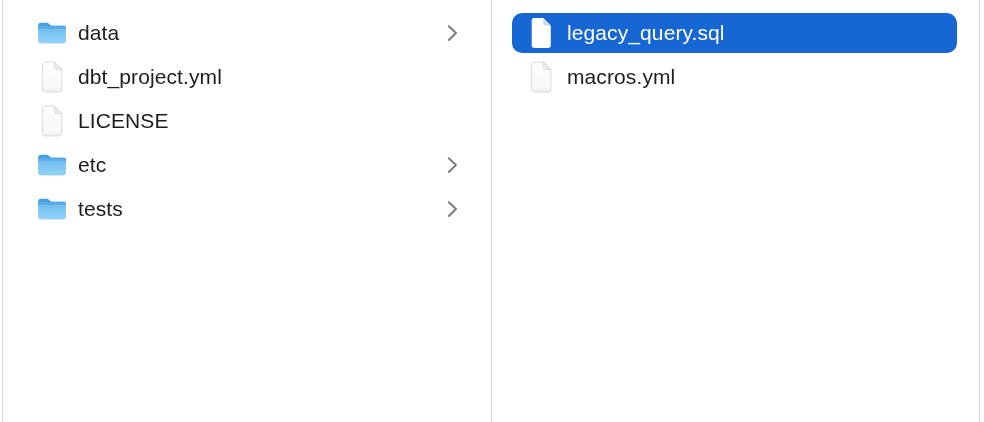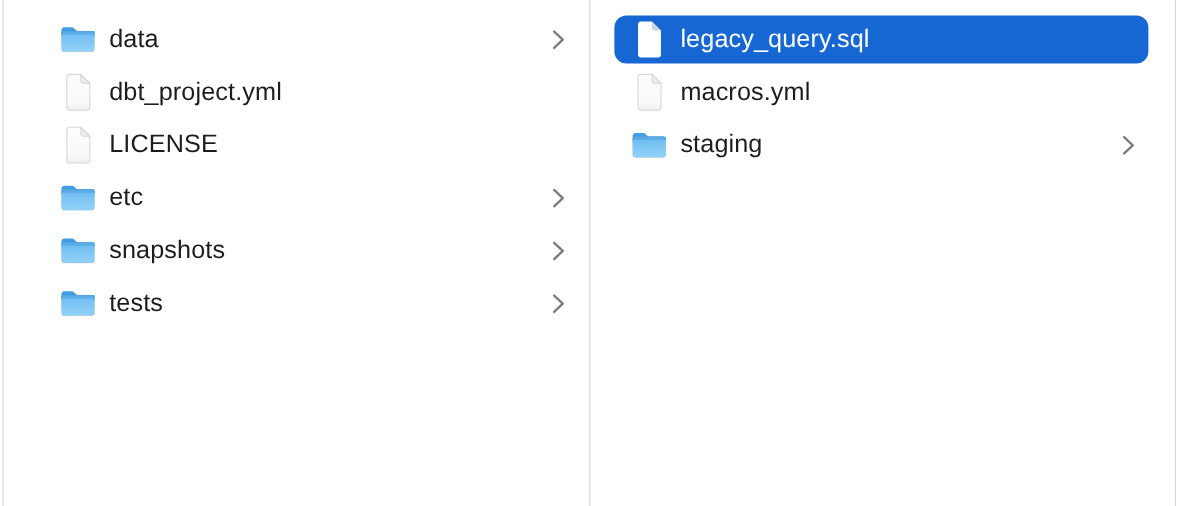--- a/index.html
+++ b/index.html
@@ -8,21 +8,21 @@
     background:#ffffff;
     font-family:"Liberation Sans","DejaVu Sans",sans-serif;
     -webkit-font-smoothing:antialiased;
   }
   .divider{position:absolute;top:0;bottom:0;width:1px;background:#d8d8d8;}
   .divider.d-left{left:2px;}
   .divider.d-mid{left:491px;}
   .divider.d-right{left:979px;}
 
   .column{position:absolute;top:0;bottom:0;padding-top:11px;box-sizing:border-box;}
-  .col-left{left:16px;width:488px;text-align:right;}
+  .col-left{left:3px;width:488px;text-align:right;}
   .col-right{left:492px;width:487px;}
 
   .row{position:relative;height:44px;display:flex;align-items:center;
        padding-left:34px;box-sizing:border-box;}
   .hl{position:absolute;left:20px;right:22px;top:2px;bottom:2px;border-radius:10px;z-index:0;}
   .row.sel-gray .hl{background:#e0e0e0;}
   .row.sel-blue .hl{background:#1667d3;}
 
   .icon-slot{width:30px;height:34px;display:flex;align-items:center;justify-content:center;
              margin-right:11px;position:relative;z-index:1;flex:0 0 30px;}
@@ -117,33 +117,20 @@
     <span class="chevron">
         <svg width="11" height="17" viewBox="0 0 11 17">
           <use href="#chevIcon"></use>
         </svg>
       </span>
   </div>
 
 
 
 
-  <div class="row">
-    <span class="icon-slot">
-        <svg width="30" height="24" viewBox="0 0 30 24">
-          <use href="#folderIcon"></use>
-        </svg>
-      </span>
-    <span class="label">snapshots</span>
-    <span class="chevron">
-        <svg width="11" height="17" viewBox="0 0 11 17">
-          <use href="#chevIcon"></use>
-        </svg>
-      </span>
-  </div>
 
   <div class="row">
     <span class="icon-slot">
         <svg width="30" height="24" viewBox="0 0 30 24">
           <use href="#folderIcon"></use>
         </svg>
       </span>
     <span class="label">tests</span>
     <span class="chevron">
         <svg width="11" height="17" viewBox="0 0 11 17">
@@ -170,29 +157,16 @@
 
   <div class="row">
     <span class="icon-slot">
         <svg width="25" height="32" viewBox="0 0 25 32">
           <use href="#docIcon"></use>
         </svg>
       </span>
     <span class="label">macros.yml</span>
   </div>
 
-  <div class="row">
-    <span class="icon-slot">
-        <svg width="30" height="24" viewBox="0 0 30 24">
-          <use href="#folderIcon"></use>
-        </svg>
-      </span>
-    <span class="label">staging</span>
-    <span class="chevron">
-        <svg width="11" height="17" viewBox="0 0 11 17">
-          <use href="#chevIcon"></use>
-        </svg>
-      </span>
-  </div>
 
 </div>
 
 <div class="divider d-right"></div>
 
 </body></html>

